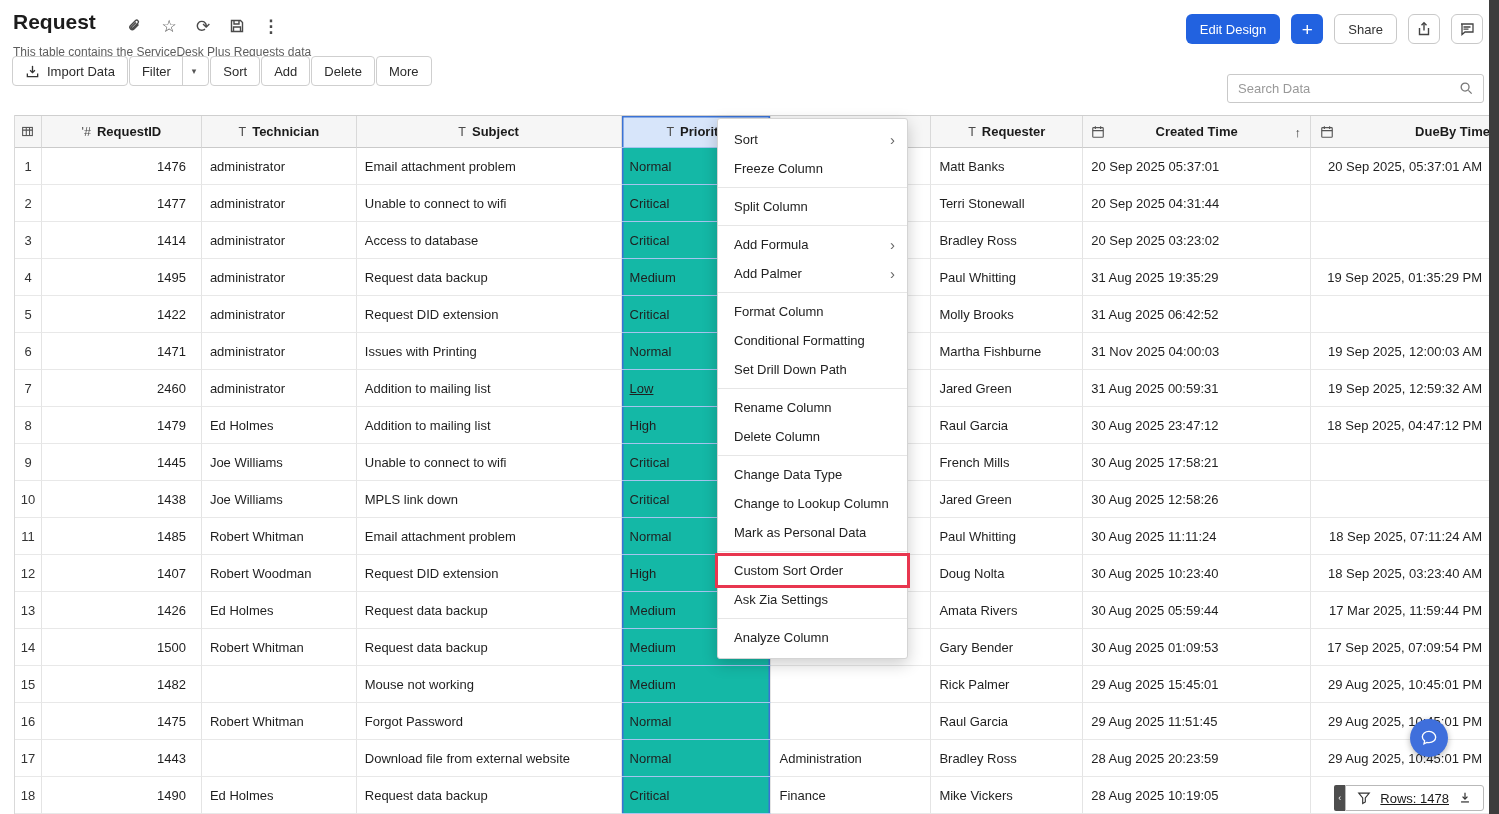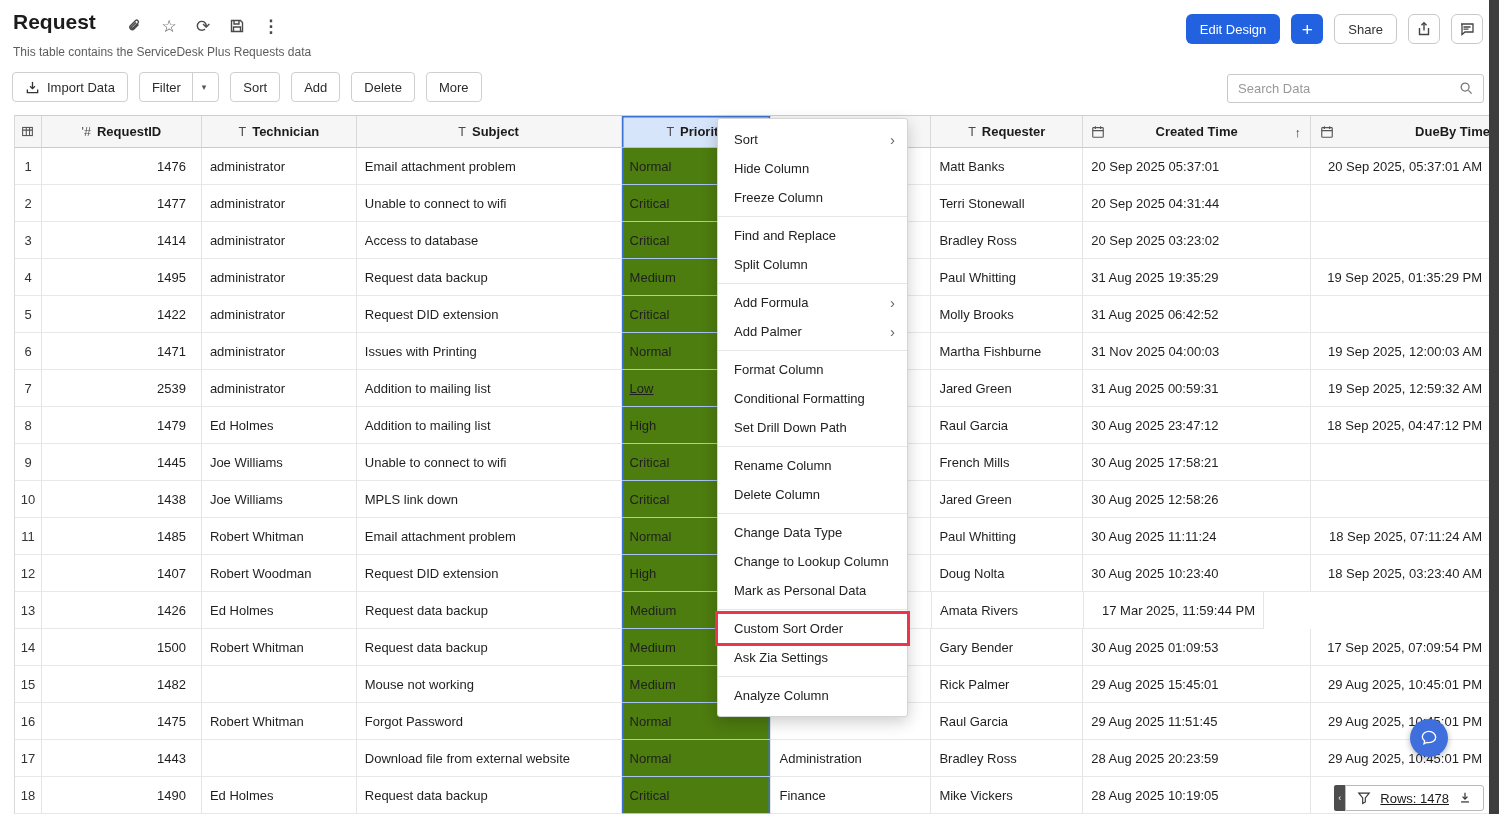--- a/index.html
+++ b/index.html
@@ -12,38 +12,38 @@
   .page-title { position:absolute; left:13px; top:10px; font-size:21px; font-weight:700; color:#1c1c1c; }
   .title-icons { position:absolute; left:126px; top:17px; display:flex; gap:16px; align-items:center; color:#4a4a4a; }
   .title-icons span { display:inline-flex; align-items:center; justify-content:center; width:18px; height:18px; font-size:17px; cursor:pointer; }
   .subtitle { position:absolute; left:13px; top:45px; font-size:12px; color:#5d5d5d; }
   .header-actions { position:absolute; top:14px; right:16px; display:flex; gap:11px; align-items:center; }
   .btn-primary { height:30px; background:#2262e0; color:#fff; border:none; border-radius:6px; font-family:"Liberation Sans",sans-serif; font-size:13px; padding:0 14px; cursor:pointer; }
   .btn-plus { width:32px; padding:0; font-size:19px; line-height:1; }
   .btn-light { height:30px; background:#fff; border:1px solid #c9c9c9; border-radius:6px; font-family:"Liberation Sans",sans-serif; font-size:13px; color:#333; display:flex; align-items:center; justify-content:center; padding:0 13px; cursor:pointer; }
   .btn-icon { width:32px; padding:0; }
   
-  .toolbar { position:absolute; top:72px; left:12px; display:flex; gap:11px; }
+  .toolbar { position:absolute; top:56px; left:12px; display:flex; gap:1px; }
   .tb-btn { display:inline-flex; align-items:center; gap:7px; height:30px; padding:0 12px; background:#fff; border:1px solid #cfcfcf; border-radius:4px; font-family:"Liberation Sans",sans-serif; font-size:13px; color:#2b2b2b; cursor:pointer; }
   .tb-caret { border-left:1px solid #cfcfcf; margin-left:4px; padding-left:9px; font-size:9px; color:#555; align-self:stretch; display:flex; align-items:center; }
   .search { position:absolute; top:74px; right:15px; width:257px; height:29px; border:1px solid #c9c9c9; border-radius:3px; display:flex; align-items:center; background:#fff; }
   .search input { border:none; outline:none; flex:1; padding:0 10px; font-family:"Liberation Sans",sans-serif; font-size:13px; color:#333; background:transparent; }
   .search input::placeholder { color:#999; }
   .search svg { margin-right:9px; }
   
   .table { position:absolute; left:14px; top:115px; width:1477px; height:699px; border-left:1px solid #d9d9d9; }
   .thead { display:flex; height:33px; background:#f6f6f6; border-top:1px solid #cfcfcf; }
   .hcell { display:flex; align-items:center; justify-content:center; gap:6px; border-right:1px solid #d9d9d9; border-bottom:1px solid #cacaca; font-size:13px; font-weight:700; color:#1b1b1b; position:relative; overflow:hidden; cursor:pointer; }
   .ticon { font-weight:400; font-size:12.5px; color:#4a4a4a; }
   .trow { display:flex; height:37px; background:#fff; }
   .tcell { display:flex; align-items:center; padding:0 8px; border-right:1px solid #e4e4e4; border-bottom:1px solid #e8e8e8; font-size:13px; color:#1f1f1f; white-space:nowrap; overflow:hidden; }
   .tcell.c0 { justify-content:center; padding:0 2px; color:#333; }
   .tcell.c1 { justify-content:flex-end; padding-right:15px; }
   .tcell.c8 { justify-content:flex-end; padding-right:8px; }
-  .tcell.sel { background:#4d7c0f; border-bottom-color:#a6c4ef; box-shadow: inset 1.5px 0 0 #3a72d4, inset -1.5px 0 0 #3a72d4; }
+  .tcell.sel { background:#14b8a6; border-bottom-color:#a6c4ef; box-shadow: inset 1.5px 0 0 #3a72d4, inset -1.5px 0 0 #3a72d4; }
   .hcell.sel-h { background:#d7e5fa; box-shadow: inset 1.5px 0 0 #3a72d4, inset -1.5px 0 0 #3a72d4, inset 0 1.5px 0 #3a72d4; border-bottom-color:#a6c4ef; }
   .hcell .abs-l { position:absolute; left:8px; top:50%; transform:translateY(-50%); display:flex; }
   .hcell .abs-r { position:absolute; right:9px; top:50%; transform:translateY(-50%); font-weight:700; color:#333; font-size:13px; }
   .hcell.dueby { justify-content:flex-start; padding-left:9px; }
   .hcell.dueby .lbl { margin-left:auto; white-space:nowrap; }
   
   .context-menu { position:absolute; left:717px; top:118px; width:191px; background:#fff; border:1px solid #d4d4d4; border-radius:3px; box-shadow:0 5px 16px rgba(0,0,0,.20); padding:6px 0; z-index:50; }
   .menu-item { height:29px; display:flex; align-items:center; padding:0 12px 0 16px; font-size:13px; color:#222; cursor:pointer; justify-content:space-between; background:#fff; }
   .menu-item .chev { color:#666; font-size:15px; }
   .menu-item.hl { outline:3px solid #e8364f; position:relative; z-index:5; }
@@ -239,21 +239,21 @@
           <div class="tcell c2" style="width: 155px;">administrator</div>
           <div class="tcell c3" style="width: 265px;">Issues with Printing</div>
           <div class="tcell c4 sel" style="width: 150px;">Normal</div>
           <div class="tcell c5" style="width: 160px;"></div>
           <div class="tcell c6" style="width: 152px;">Martha Fishburne</div>
           <div class="tcell c7" style="width: 228px;">31 Nov 2025 04:00:03</div>
           <div class="tcell c8" style="width: 180px;">19 Sep 2025, 12:00:03 AM</div>
         </div>
         <div class="trow">
           <div class="tcell c0" style="width: 27px;">7</div>
-          <div class="tcell c1" style="width: 160px;">2539</div>
+          <div class="tcell c1" style="width: 160px;">2460</div>
           <div class="tcell c2" style="width: 155px;">administrator</div>
           <div class="tcell c3" style="width: 265px;">Addition to mailing list</div>
           <div class="tcell c4 sel" style="width: 150px; text-decoration: underline;">Low</div>
           <div class="tcell c5" style="width: 160px;"></div>
           <div class="tcell c6" style="width: 152px;">Jared Green</div>
           <div class="tcell c7" style="width: 228px;">31 Aug 2025 00:59:31</div>
           <div class="tcell c8" style="width: 180px;">19 Sep 2025, 12:59:32 AM</div>
         </div>
         <div class="trow">
           <div class="tcell c0" style="width: 27px;">8</div>
@@ -311,20 +311,21 @@
           <div class="tcell c8" style="width: 180px;">18 Sep 2025, 03:23:40 AM</div>
         </div>
         <div class="trow">
           <div class="tcell c0" style="width: 27px;">13</div>
           <div class="tcell c1" style="width: 160px;">1426</div>
           <div class="tcell c2" style="width: 155px;">Ed Holmes</div>
           <div class="tcell c3" style="width: 265px;">Request data backup</div>
           <div class="tcell c4 sel" style="width: 150px;">Medium</div>
           <div class="tcell c5" style="width: 160px;"></div>
           <div class="tcell c6" style="width: 152px;">Amata Rivers</div>
+          <div class="tcell c7" style="width: 228px;">30 Aug 2025 05:59:44</div>
           <div class="tcell c8" style="width: 180px;">17 Mar 2025, 11:59:44 PM</div>
         </div>
         <div class="trow">
           <div class="tcell c0" style="width: 27px;">14</div>
           <div class="tcell c1" style="width: 160px;">1500</div>
           <div class="tcell c2" style="width: 155px;">Robert Whitman</div>
           <div class="tcell c3" style="width: 265px;">Request data backup</div>
           <div class="tcell c4 sel" style="width: 150px;">Medium</div>
           <div class="tcell c5" style="width: 160px;"></div>
           <div class="tcell c6" style="width: 152px;">Gary Bender</div>
@@ -377,29 +378,23 @@
         </div>
       </div>
   </div>
 
   <div class="context-menu">
       <div class="menu-item">
         <span>Sort</span>
         <span class="chev">›</span>
       </div>
       <div class="menu-item">
-        <span>Hide Column</span>
-      </div>
-      <div class="menu-item">
         <span>Freeze Column</span>
       </div>
       <div class="menu-divider"></div>
-      <div class="menu-item">
-        <span>Find and Replace</span>
-      </div>
       <div class="menu-item">
         <span>Split Column</span>
       </div>
       <div class="menu-divider"></div>
       <div class="menu-item">
         <span>Add Formula</span>
         <span class="chev">›</span>
       </div>
       <div class="menu-item">
         <span>Add Palmer</span>

